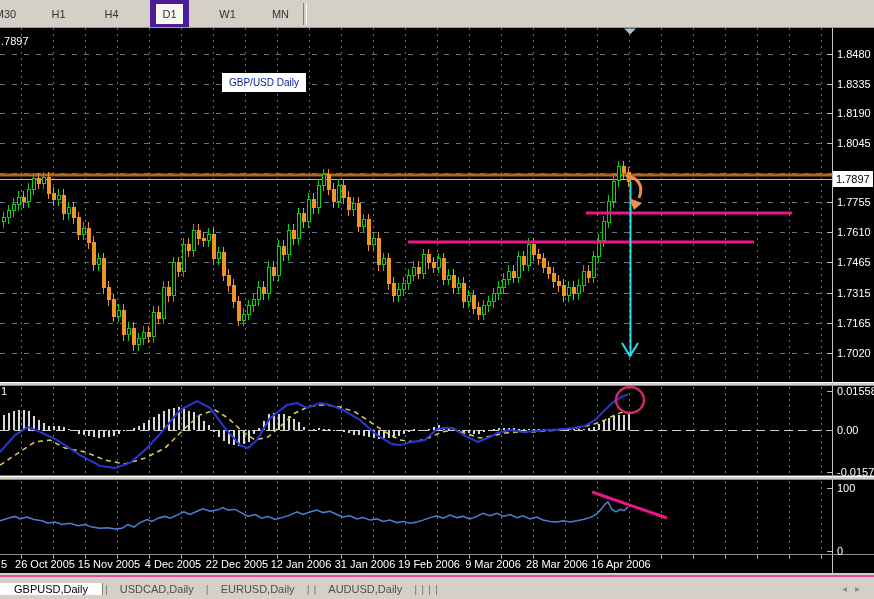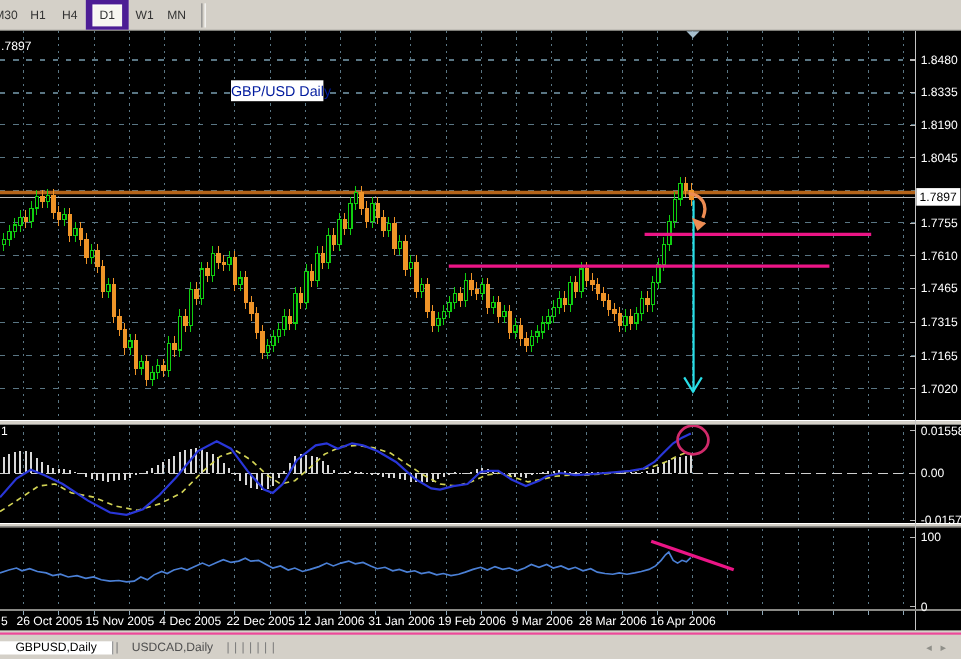--- a/index.html
+++ b/index.html
@@ -1,28 +1,28 @@
 <!DOCTYPE html>
 <html><head>
 <meta charset="utf-8">
 <style>
   html,body{margin:0;padding:0;background:#808080;}
   .app{position:relative;width:874px;height:599px;background:#d4d0c8;overflow:hidden;
        font-family:"Liberation Sans",sans-serif;}
   .toolbar{position:absolute;top:0;left:0;width:874px;height:27px;background:#d4d0c8;
            border-bottom:1px solid #9a9a94;display:flex;align-items:center;overflow:hidden;}
   .tf-btn{height:20px;min-width:27px;margin-top:0;font-size:11px;color:#333;background:transparent;
-          border:1px solid transparent;text-align:center;line-height:20px;cursor:default;}
+          border:1px solid transparent;text-align:center;line-height:20px;cursor:default;margin-left:24px;}
   .tf-btn.first{margin-left:-9px;}
   .tf-btn.active{background:#f7f6f1;border:6px solid #4c1d95;box-shadow:inset 1px 1px 0 #ffffff;}
   .tb-sep{width:2px;height:22px;border-left:1px solid #808080;border-right:1px solid #ffffff;margin-left:8px;}
   .chart-shell{position:absolute;top:28px;left:0;width:874px;height:545px;background:#000;}
   .chart-shell svg{display:block;}
-  .obj-label{position:absolute;top:73px;left:210px;width:84px;height:19px;background:#ffffff;
-             color:#001a9e;font-size:13px;line-height:19px;text-align:center;white-space:nowrap;}
+  .obj-label{position:absolute;top:73px;left:222px;width:84px;height:19px;background:#ffffff;
+             color:#001a9e;font-size:10px;line-height:19px;text-align:center;white-space:nowrap;}
   .tabbar{position:absolute;top:575px;left:0;width:874px;height:24px;background:#d4d0c8;
           border-top:2px solid #ec4899;display:flex;align-items:center;font-size:11px;}
   .tab-active{background:#ffffff;color:#000;padding:0 14px;display:flex;align-items:center;
               border-right:1px solid #808080;}
   .tab{color:#4f4f4f;padding:0 10px;display:flex;align-items:center;}
   .tab-sep{color:#7a7a7a;display:flex;align-items:center;padding:0 2px;}
   .tab-nav{position:absolute;right:6px;top:6px;color:#8f8f89;font-size:10px;letter-spacing:8px;}
 </style>
 </head>
 <body>
@@ -605,21 +605,23 @@
       </svg>
   </div>
 
   <div class="obj-label">GBP/USD Daily</div>
 
   <div class="tabbar">
     <span class="tab-active">GBPUSD,Daily</span>
       <span class="tab-sep">|</span>
       <span class="tab">USDCAD,Daily</span>
       <span class="tab-sep">|</span>
-      <span class="tab-sep">|</span>
-      <span class="tab-sep">|</span>
+      <span class="tab">EURUSD,Daily</span>
+      <span class="tab-sep">|</span>
+      <span class="tab-sep">|</span>
+      <span class="tab">AUDUSD,Daily</span>
       <span class="tab-sep">|</span>
       <span class="tab-sep">|</span>
       <span class="tab-sep">|</span>
       <span class="tab-sep">|</span>
       <span class="tab-nav"><span>◂</span><span>▸</span></span>
   </div>
 </div>
 
 </body></html>

